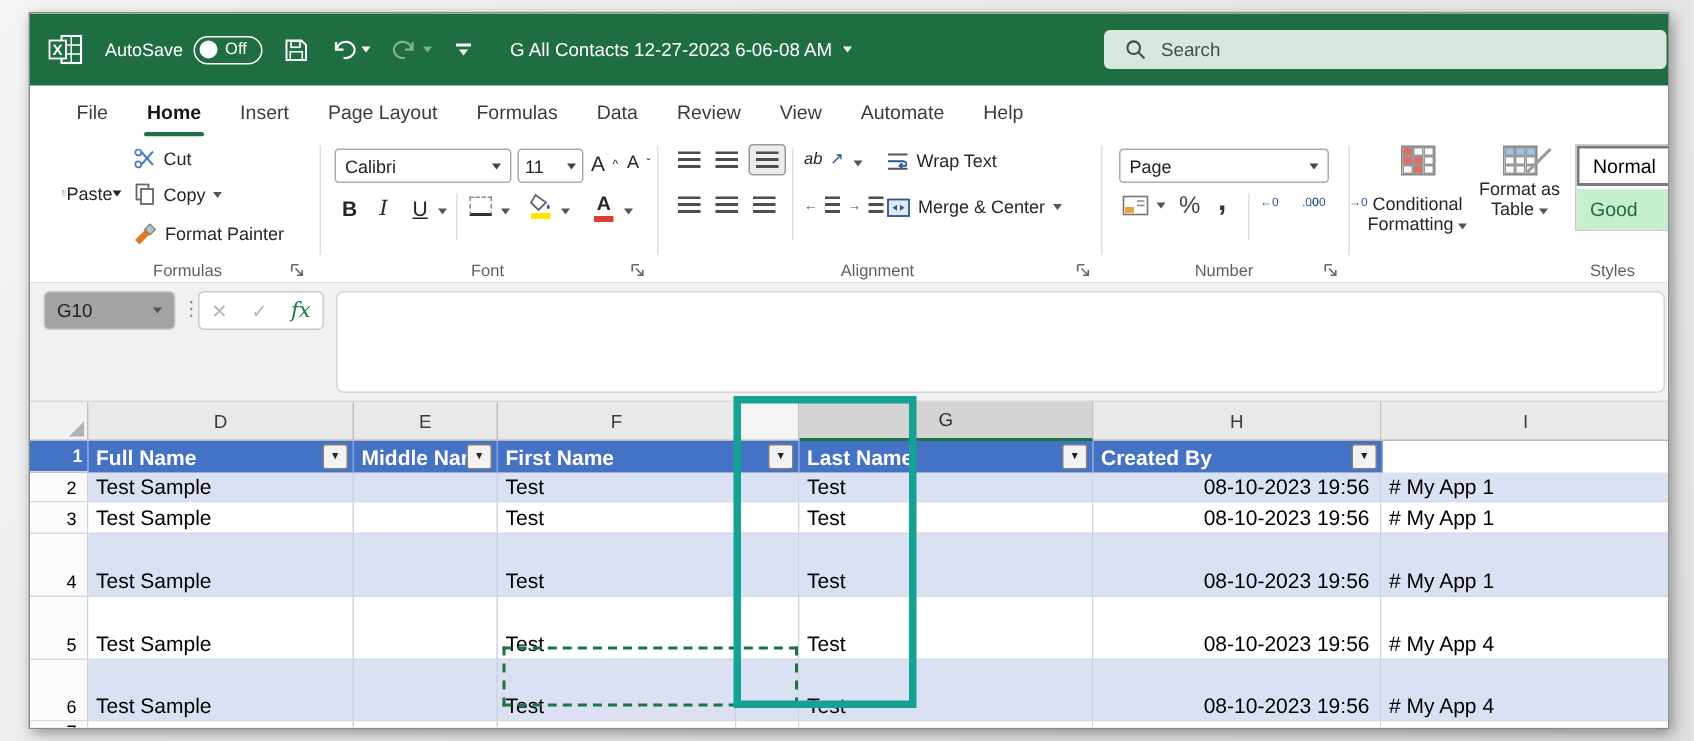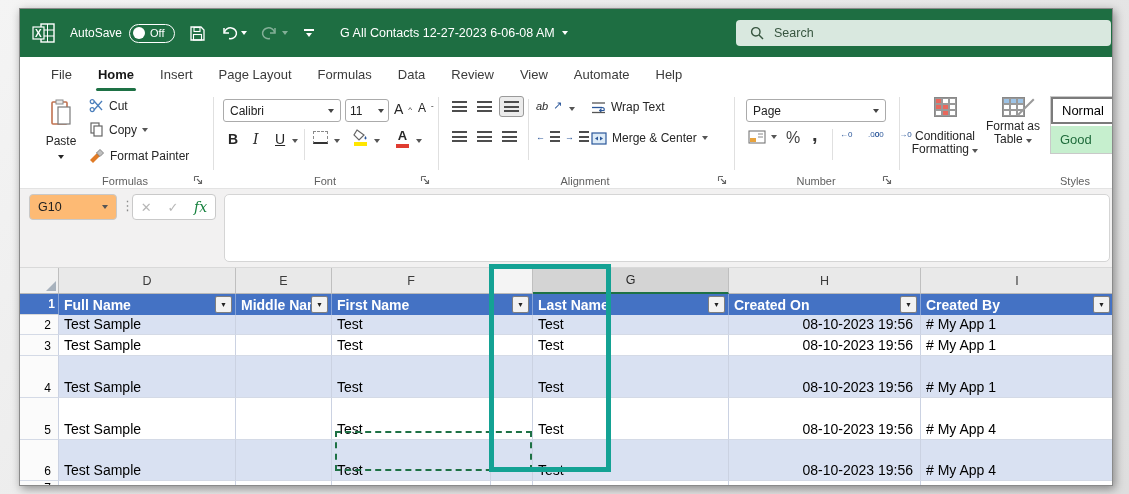--- a/index.html
+++ b/index.html
@@ -29,40 +29,40 @@
   .tab.active::after{content:"";position:absolute;left:11px;right:11px;bottom:0;height:3px;background:#1E7145;border-radius:2px;}
 
   
   .ribbon{height:97px;position:relative;background:#fff;border-bottom:1px solid #E3E3E3;font-size:12px;color:#262626;}
   .vsep{position:absolute;top:6px;bottom:18px;width:1px;background:#E0E0E0;}
   .grp-label{position:absolute;bottom:1px;font-size:11px;color:#5f5f5f;text-align:center;}
   .launcher{position:absolute;bottom:3px;}
   .rb-btn{position:absolute;display:flex;align-items:center;gap:5px;white-space:nowrap;color:#262626;}
   .combo{position:absolute;height:23px;border:1px solid #ABABAB;border-radius:3px;background:#fff;display:flex;align-items:center;padding:0 6px;box-sizing:border-box;font-size:12px;color:#222;}
   .combo .caret{margin-left:auto;color:#444;}
-  .paste{position:absolute;left:21px;top:5px;width:40px;height:66px;display:flex;flex-direction:column;align-items:center;justify-content:space-between;padding:3px 0;box-sizing:border-box;}
+  .paste{position:absolute;left:21px;top:5px;width:40px;height:66px;display:flex;align-items:center;justify-content:space-between;padding:3px 0;box-sizing:border-box;}
   .lines-icon{width:15px;height:11px;background:repeating-linear-gradient(to bottom,#4d4d4d 0 2px,transparent 2px 4.6px);}
   .sel-box{border:1px solid #9a9a9a;background:#ECECEC;border-radius:3px;padding:4px;}
   .ub{text-decoration:underline;}
   .bld{font-weight:bold;font-size:14px;}
   .itl{font-style:italic;font-family:"DejaVu Serif",serif;font-size:14px;}
   .color-bar{display:block;width:13px;height:4px;margin-top:1px;}
   .mini2{font-size:8px;line-height:8px;width:18px;color:#2B579A;text-align:center;word-spacing:18px;}
   .grid-icon{display:grid;grid-template-columns:repeat(3,7px);grid-template-rows:repeat(3,6px);border:1px solid #888;}
   .grid-icon span{border:0.5px solid #999;background:#fff;}
   .grid-icon .red{background:#E8685D;}
   .grid-icon .blue{background:#9DC3E6;}
   .styles-gallery{position:absolute;left:1030px;top:5px;width:120px;height:58px;border:1px solid #C9C9C9;background:#fff;box-sizing:border-box;overflow:hidden;}
   .style-item{height:27px;display:flex;align-items:center;padding-left:9px;font-size:13px;box-sizing:border-box;}
   .style-normal{border:2px solid #7b7b7b;color:#000;}
   .style-good{background:#C6EFCE;color:#1F6B3B;margin-top:2px;}
 
   
   .formula-strip{height:79px;background:#F2F1F1;position:relative;border-bottom:1px solid #D9D9D9;box-sizing:border-box;}
-  .namebox{position:absolute;left:9px;top:5px;width:88px;height:26px;background:#fdba74;border:1px solid #C9C9C9;border-radius:4px;display:flex;align-items:center;padding:0 8px;box-sizing:border-box;font-size:12.5px;color:#222;}
+  .namebox{position:absolute;left:9px;top:5px;width:88px;height:26px;background:#a3a3a3;border:1px solid #C9C9C9;border-radius:4px;display:flex;align-items:center;padding:0 8px;box-sizing:border-box;font-size:12.5px;color:#222;}
   .namebox .caret{margin-left:auto;color:#555;}
   .fb-dots{position:absolute;left:101px;top:9px;color:#8a8a8a;font-size:13px;}
   .fxbox{position:absolute;left:112px;top:5px;width:84px;height:26px;background:#fff;border:1px solid #C9C9C9;border-radius:4px;display:flex;align-items:center;justify-content:space-around;box-sizing:border-box;font-size:13px;}
   .fx-cancel,.fx-enter{color:#B7B7B7;}
   .fx-label{color:#15803d;}
   .formula-input{position:absolute;left:204px;top:5px;right:2px;height:68px;background:#fff;border:1px solid #D5D5D5;border-radius:5px;box-sizing:border-box;}
 
   
   .grid{position:relative;height:220px;background:#fff;overflow:hidden;font-size:14px;}
   .grow{display:flex;}
@@ -424,24 +424,20 @@
         <div class="c w-f">
           <span>First Name</span>
         </div>
         <div class="c w-n">
           <span class="filter-btn">▼</span>
         </div>
         <div class="c w-g">
           <span>Last Name</span>
           <span class="filter-btn">▼</span>
         </div>
-        <div class="c w-h">
-          <span>Created On</span>
-          <span class="filter-btn">▼</span>
-        </div>
         <div class="c w-i">
           <span>Created By</span>
           <span class="filter-btn">▼</span>
         </div>
       </div>
 
       <div class="grow drow banded h20">
         <div class="c w-gut gut num-r">2</div>
         <div class="c w-d">Test Sample</div>
         <div class="c w-e"></div>

